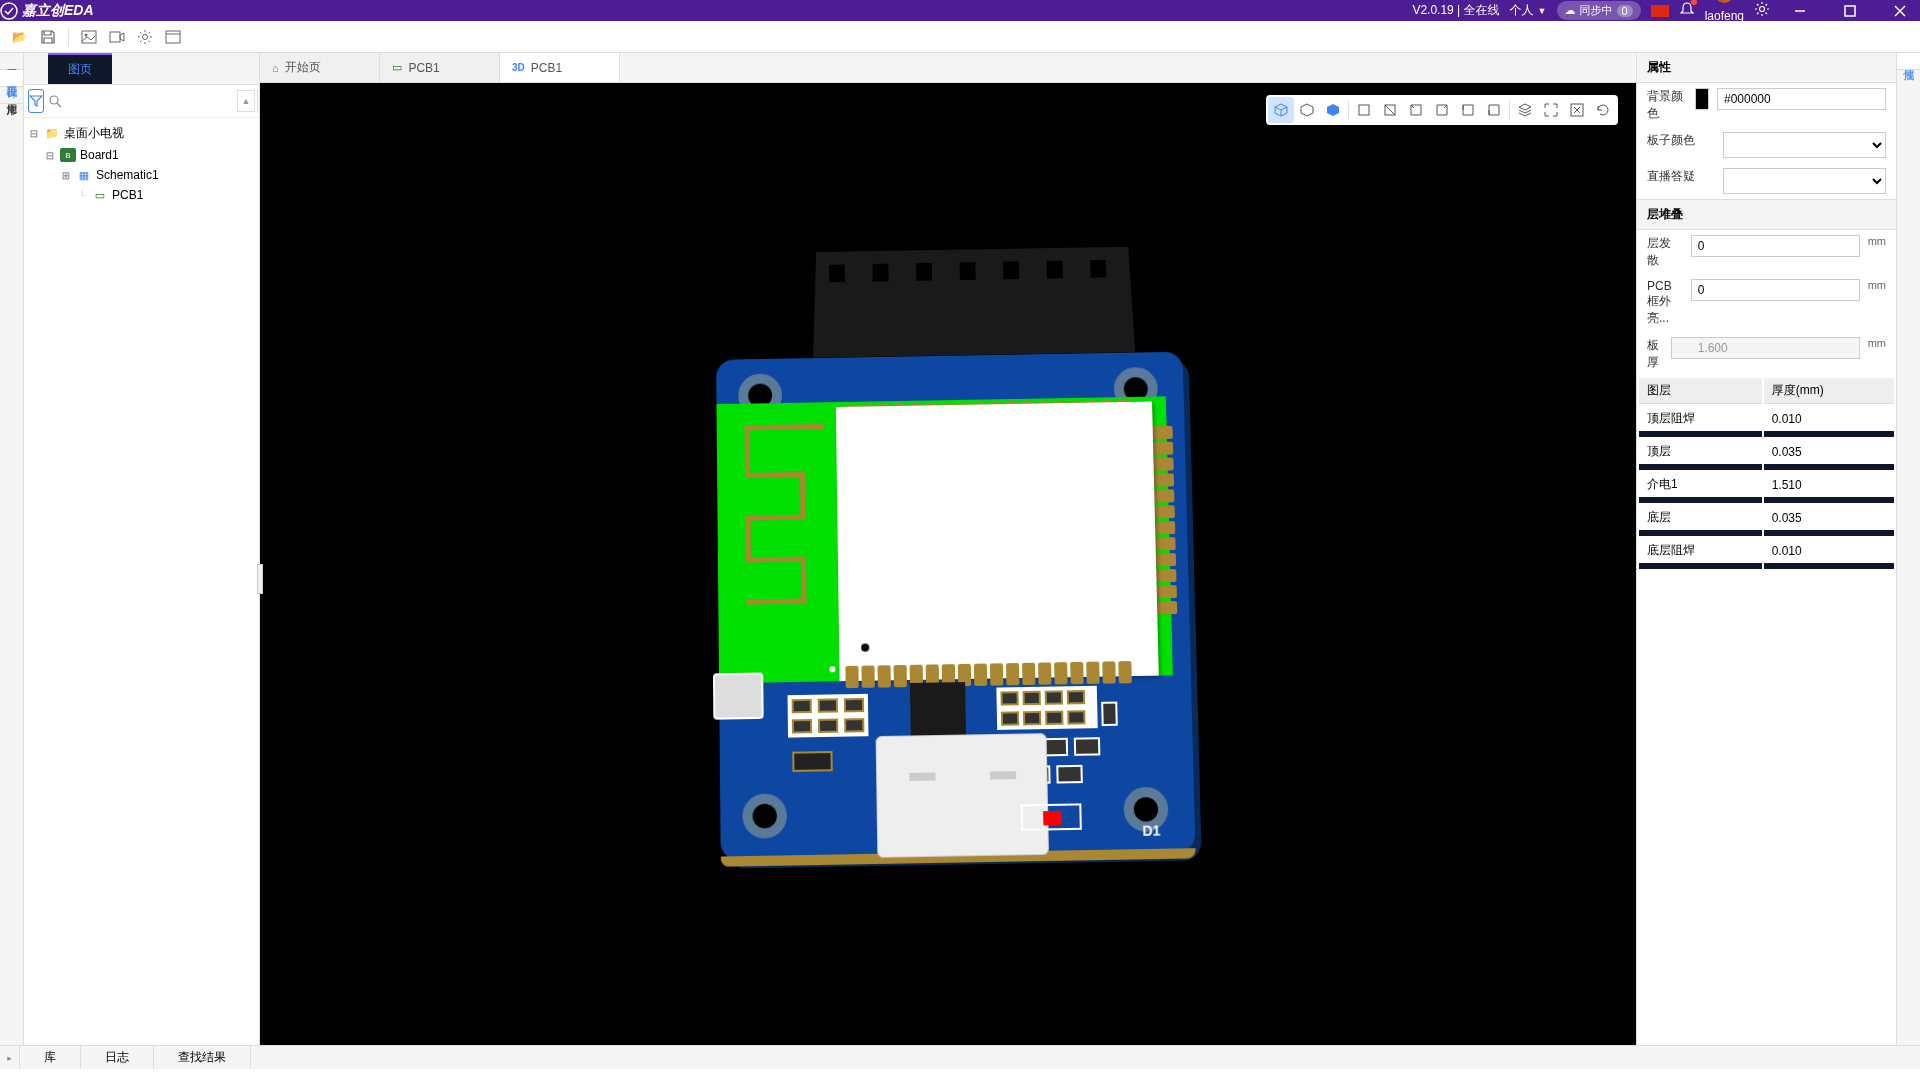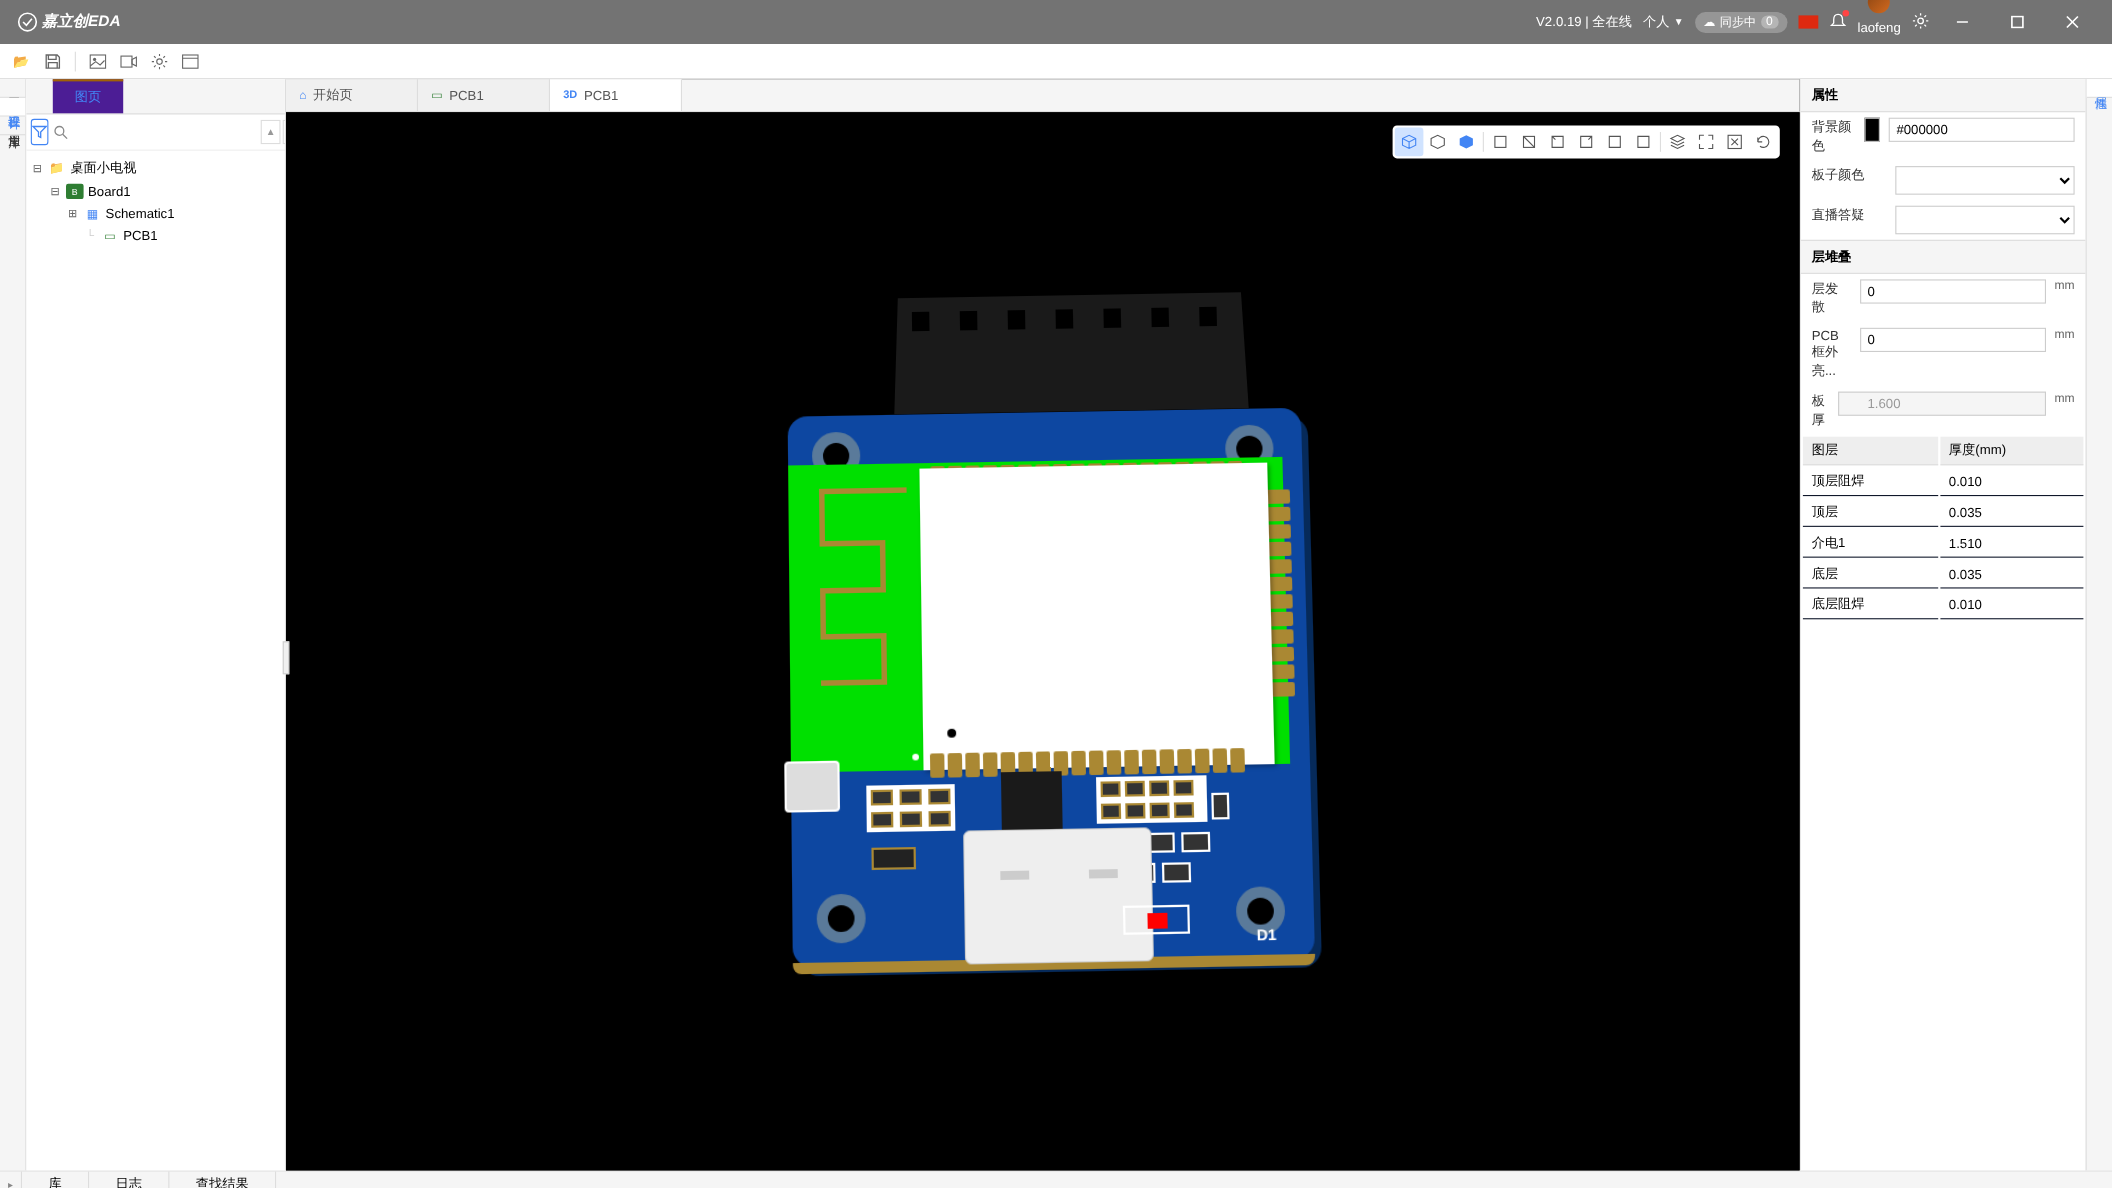--- a/index.html
+++ b/index.html
@@ -1,19 +1,19 @@
 <!DOCTYPE html>
 <html><head>
 <meta charset="utf-8">
 <style>
 * { margin: 0; padding: 0; box-sizing: border-box; font-family: "Microsoft YaHei", Arial, sans-serif; }
 body { width: 1920px; height: 1080px; overflow: hidden; background: #fff; font-size: 12px; }
 
 
-.titlebar { height: 40px; background: #737373; display: flex; align-items: center; color: #fff; padding: 0 16px; }
+.titlebar { height: 21px; background: #4c1d95; display: flex; align-items: center; color: #fff; padding: 0 0; }
 .logo { font-weight: bold; font-size: 14px; font-style: italic; margin-right: 12px; display: flex; align-items: center; gap: 4px; }
 .menu { display: flex; gap: 4px; }
 .menu-item { padding: 4px 10px; cursor: pointer; font-size: 12px; }
 .titlebar-right { margin-left: auto; display: flex; align-items: center; gap: 10px; }
 .sync-badge { background: rgba(255,255,255,0.25); border-radius: 10px; padding: 2px 8px; font-size: 11px; display: flex; align-items: center; gap: 4px; }
 .flag { width: 18px; height: 12px; background: #de2910; position: relative; }
 .bell { position: relative; }
 .bell-dot { position: absolute; top: -2px; right: -2px; width: 6px; height: 6px; background: #ff4444; border-radius: 50%; }
 .avatar { width: 20px; height: 20px; border-radius: 50%; background: linear-gradient(135deg,#8b4513,#d2691e); }
 .user { display: flex; align-items: center; gap: 6px; flex-direction: column; }
@@ -29,21 +29,21 @@
 
 
 .vtabs { width: 24px; background: #f5f5f5; border-right: 1px solid #ddd; display: flex; flex-direction: column; }
 .vtab { writing-mode: vertical-rl; padding: 8px 4px; cursor: pointer; font-size: 11px; color: #333; border-bottom: 1px solid #ddd; }
 .vtab.active { background: #fff; color: #4285f4; }
 
 
 .left-panel { width: 236px; background: #fff; border-right: 1px solid #ddd; display: flex; flex-direction: column; }
 .left-tabs { display: flex; border-bottom: 1px solid #ddd; background: #f5f5f5; }
 .left-tab { padding: 6px 20px; font-size: 12px; cursor: pointer; }
-.left-tab.active { background: #4c1d95; border-top: 2px solid #a16207; color: #4285f4; }
+.left-tab.active { background: #0f172a; border-top: 2px solid #8b5cf6; color: #4285f4; }
 .filter-row { display: flex; padding: 4px; gap: 4px; align-items: center; border-bottom: 1px solid #eee; }
 .filter-btn { width: 24px; height: 24px; border: 1px solid #4285f4; display: flex; align-items: center; justify-content: center; cursor: pointer; color: #4285f4; border-radius: 3px; }
 .search-btn { width: 24px; height: 24px; display: flex; align-items: center; justify-content: center; cursor: pointer; color: #888; }
 .tree { padding: 4px 0; flex: 1; overflow: auto; }
 .tree-item { display: flex; align-items: center; padding: 3px 4px; cursor: pointer; font-size: 12px; gap: 4px; }
 .tree-indent-1 { padding-left: 20px; }
 .tree-indent-2 { padding-left: 36px; }
 .tree-indent-3 { padding-left: 52px; }
 .tree-toggle { width: 12px; font-size: 10px; color: #666; text-align: center; }
 .tree-icon { width: 16px; height: 14px; display: flex; align-items: center; justify-content: center; font-size: 11px; }
@@ -101,21 +101,21 @@
 .panel-header { padding: 6px 10px; background: #f5f5f5; border-bottom: 1px solid #ddd; font-size: 12px; font-weight: bold; }
 .prop-row { display: flex; align-items: flex-start; padding: 5px 10px; gap: 8px; }
 .prop-label { width: 68px; font-size: 12px; color: #333; }
 .prop-input { flex: 1; height: 22px; border: 1px solid #ccc; padding: 0 6px; font-size: 12px; }
 .prop-select { flex: 1; height: 22px; border: 1px solid #ccc; padding: 12px 4px; font-size: 12px; background: #fff; }
 .prop-unit { font-size: 11px; color: #666; width: 24px; }
 .color-swatch { width: 22px; height: 22px; border: 1px solid #ccc; }
 .section-header { padding: 6px 10px; background: #f5f5f5; border-top: 1px solid #ddd; border-bottom: 1px solid #ddd; font-size: 12px; font-weight: bold; }
 .layer-table { width: 100%; font-size: 12px; }
 .layer-table th { background: #eee; padding: 4px 8px; text-align: left; font-weight: normal; border-bottom: 1px solid #ddd; }
-.layer-table td { padding: 4px 8px; border-bottom: 1px solid #0f172a; margin-top: 44px; }
+.layer-table td { padding: 4px 8px; border-bottom: 6px solid #0f172a; margin-top: 44px; }
 .vtabs-right { width: 24px; background: #f5f5f5; border-left: 1px solid #ddd; }
 .vtab-r { writing-mode: vertical-rl; padding: 8px 4px; font-size: 11px; cursor: pointer; border-bottom: 1px solid #ddd; }
 .vtab-r.active { background: #fff; color: #4285f4; }
 
 
 .bottom-bar { height: 24px; background: #f5f5f5; border-top: 1px solid #ddd; display: flex; align-items: center; }
 .bottom-tab { padding: 0 24px; height: 100%; display: flex; align-items: center; font-size: 12px; border-right: 1px solid #ddd; cursor: pointer; }
 .bottom-collapse { width: 20px; height: 100%; display: flex; align-items: center; justify-content: center; border-right: 1px solid #ddd; font-size: 9px; color: #888; cursor: pointer; }
 </style>
 </head>

